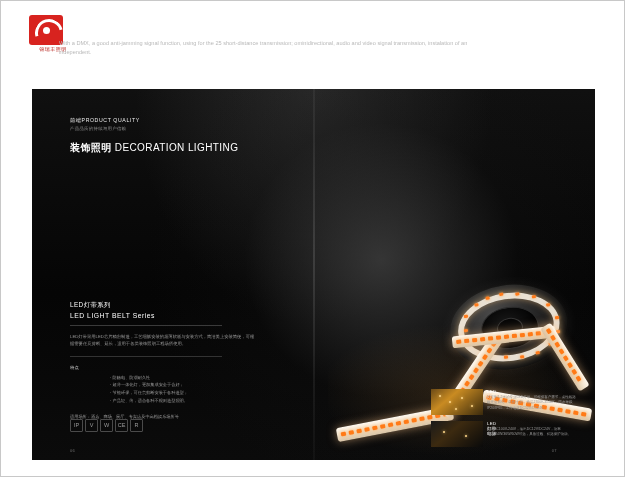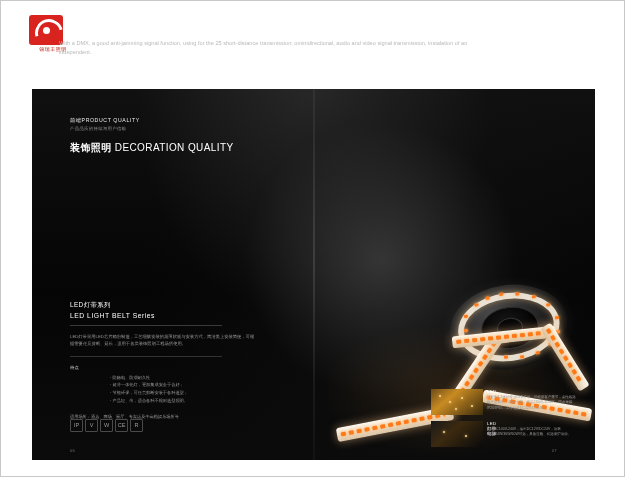--- a/index.html
+++ b/index.html
@@ -208,21 +208,21 @@
   </div>
 
   <div class="spread">
     <div class="gutter"></div>
 
     <div class="sect">
       <div class="sect-en">前端PRODUCT QUALITY</div>
       <div class="sect-sub">产品品质的持续与用户信赖</div>
       <div class="sect-title">
         <span class="cn">装饰照明</span>
-        <span class="en">DECORATION QUALITY</span>
+        <span class="en">DECORATION LIGHTING</span>
       </div>
     </div>
 
     <div class="series">
       <div class="series-cn">LED灯带系列</div>
       <div class="series-en">LED LIGHT BELT Series</div>
       <div class="series-rule"></div>
       <div class="series-desc">LED灯带采用LED芯片精密制造，工艺细腻安装的超薄软板与安装方式，简洁美上安装简便，可根据需要任意剪断、延长，适用于各类装饰照明工程场所使用。</div>
       <div class="rule2"></div>
       <div class="feat-label">特点</div>

